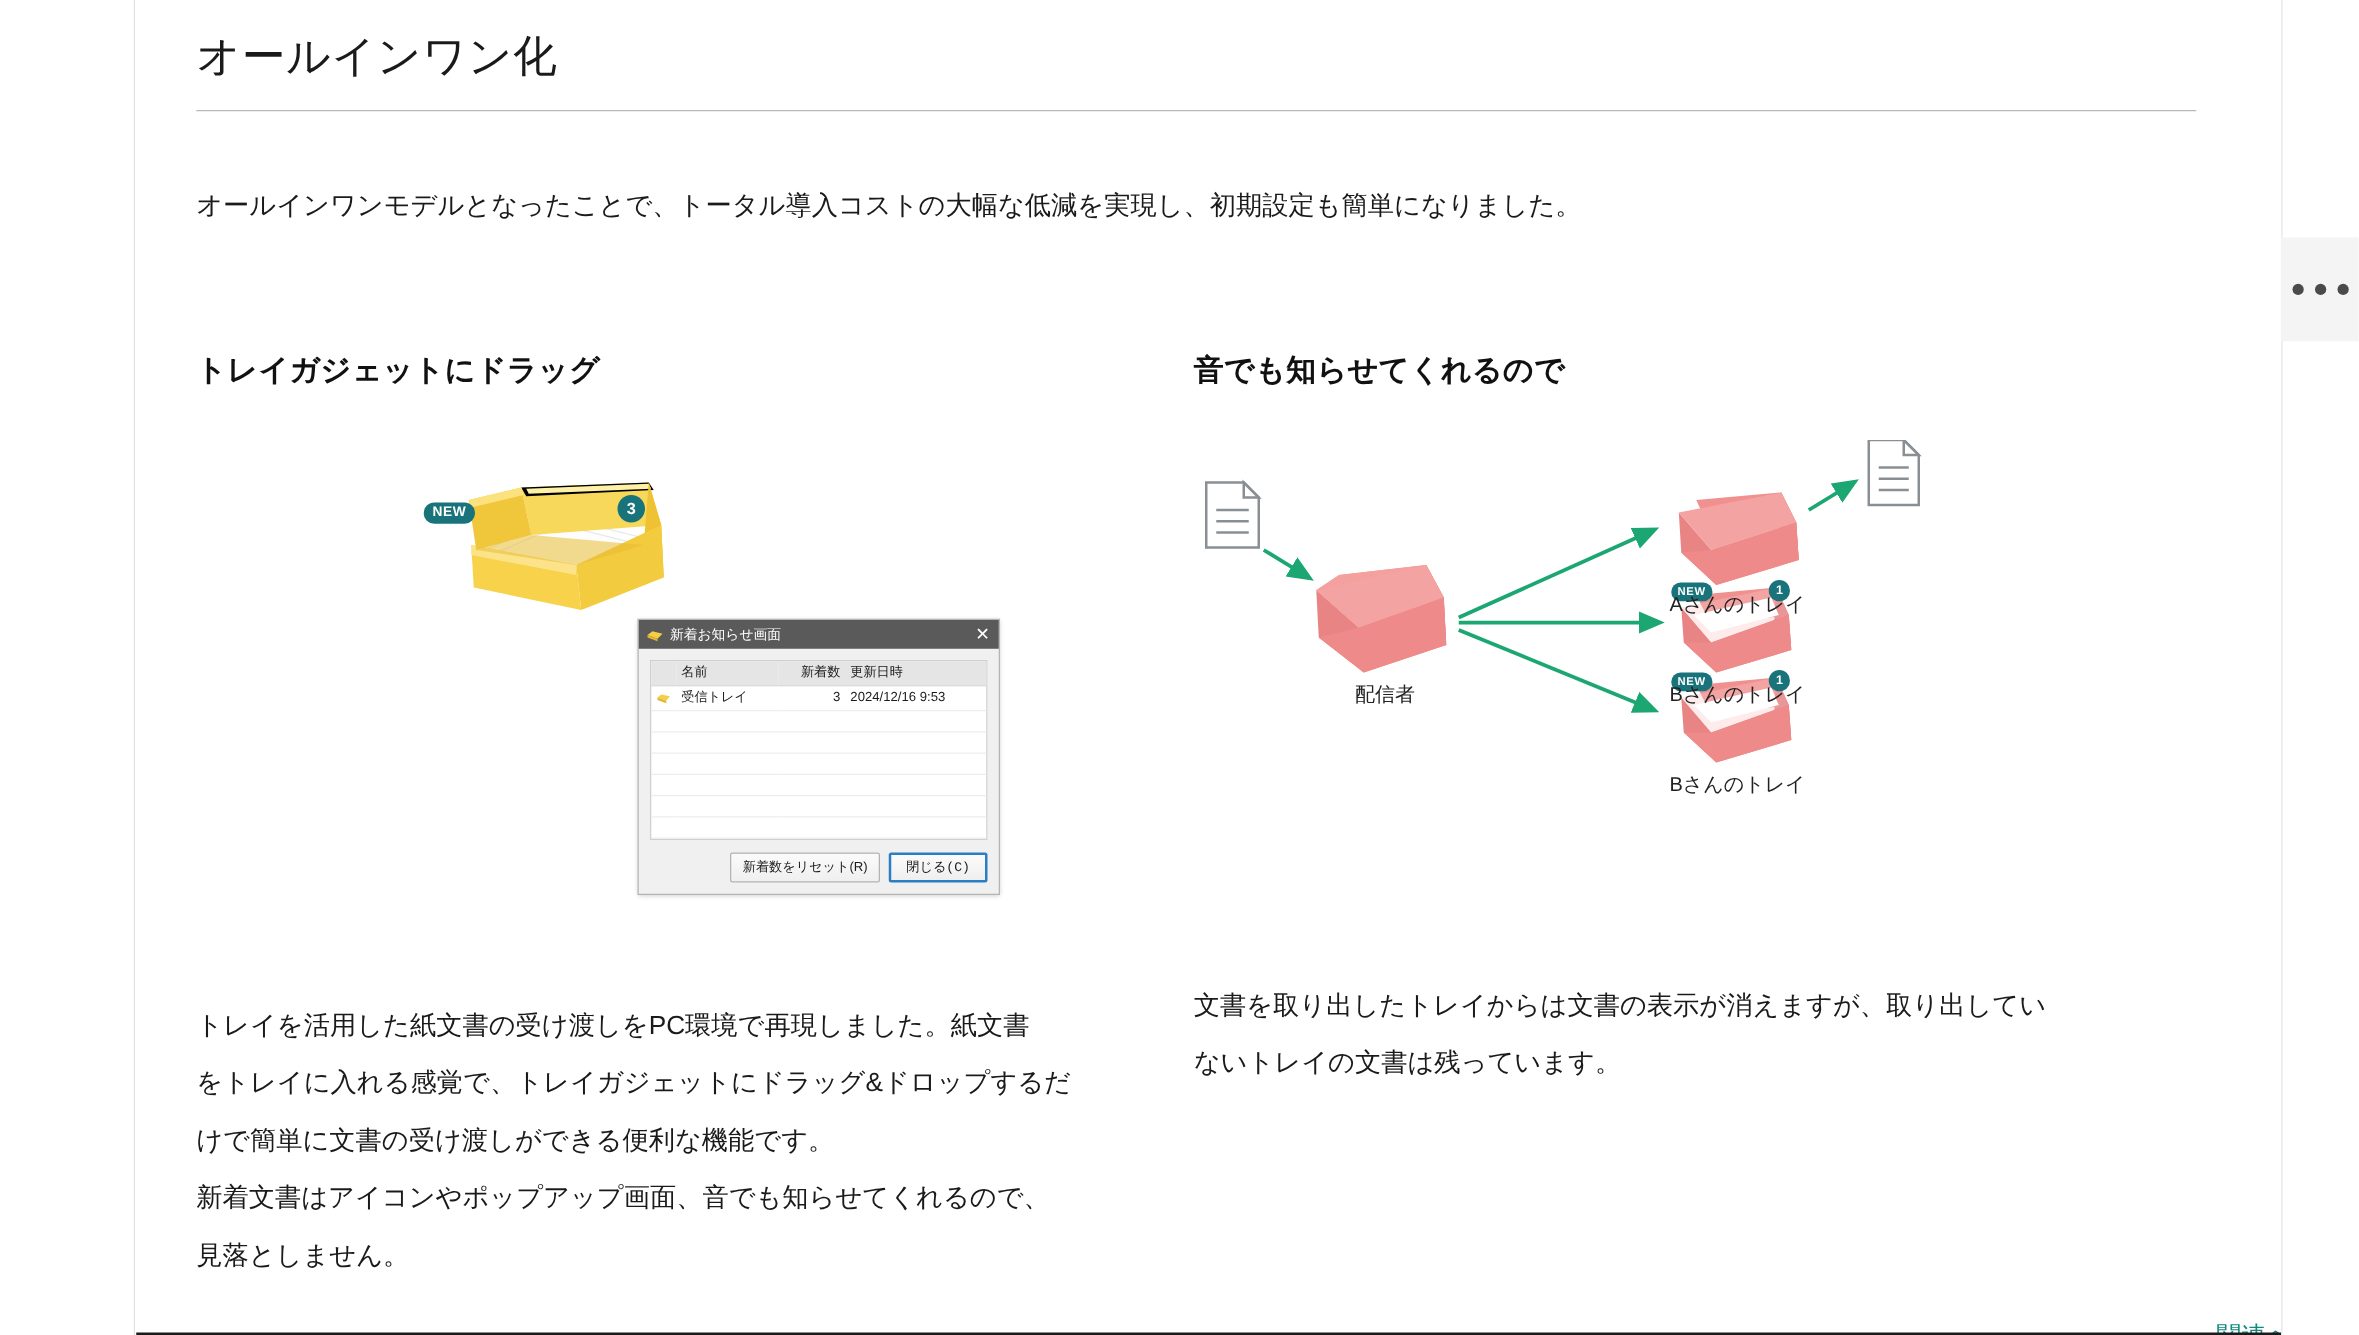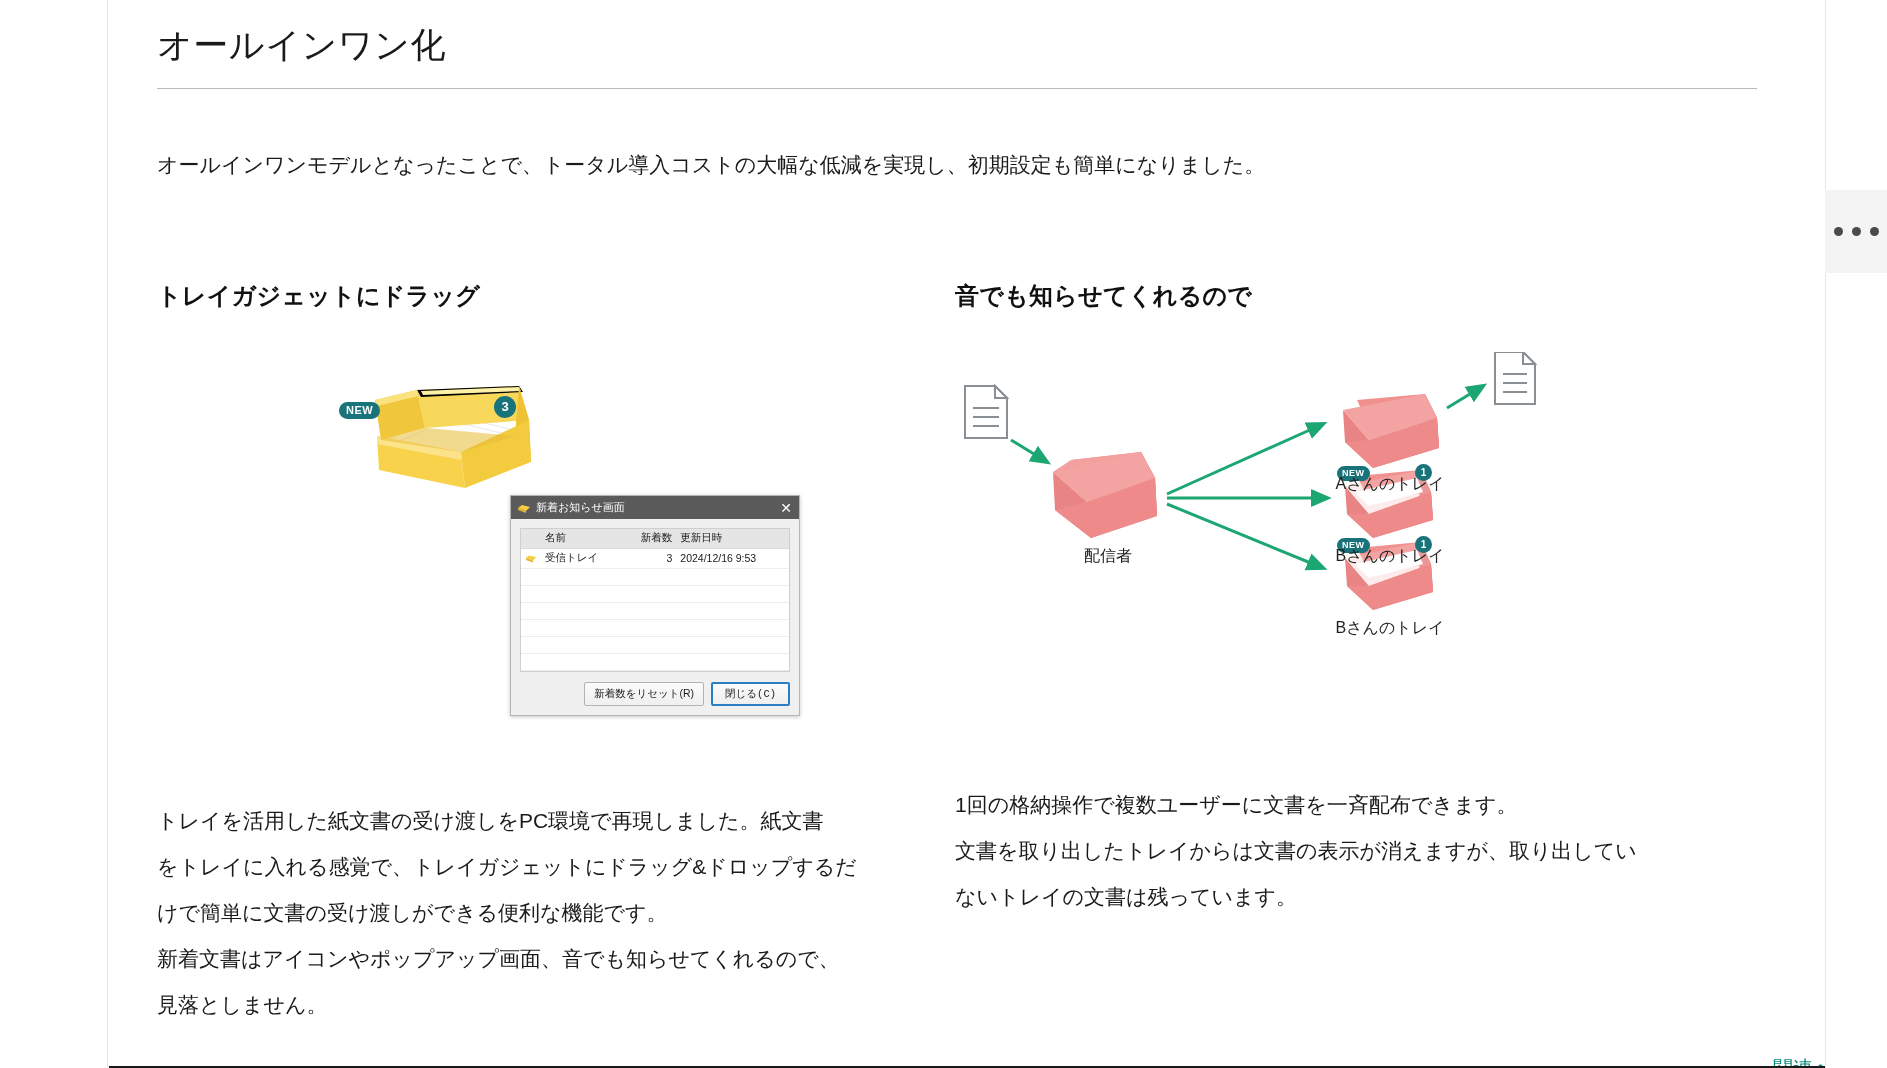--- a/index.html
+++ b/index.html
@@ -415,21 +415,20 @@
 
     <div class="body-left">
       <div>トレイを活用した紙文書の受け渡しをPC環境で再現しました。紙文書</div>
       <div>をトレイに入れる感覚で、トレイガジェットにドラッグ&amp;ドロップするだ</div>
       <div>けで簡単に文書の受け渡しができる便利な機能です。</div>
       <div>新着文書はアイコンやポップアップ画面、音でも知らせてくれるので、</div>
       <div>見落としません。</div>
     </div>
 
     <div class="body-right">
-      <div>1回の格納操作で複数ユーザーに文書を一斉配布できます。</div>
       <div>文書を取り出したトレイからは文書の表示が消えますが、取り出してい</div>
       <div>ないトレイの文書は残っています。</div>
     </div>
 
     <div class="bottom-link">関連ページ</div>
     <div class="bottom-rule"></div>
   </div>
 
   <div class="right-gutter"></div>
 

